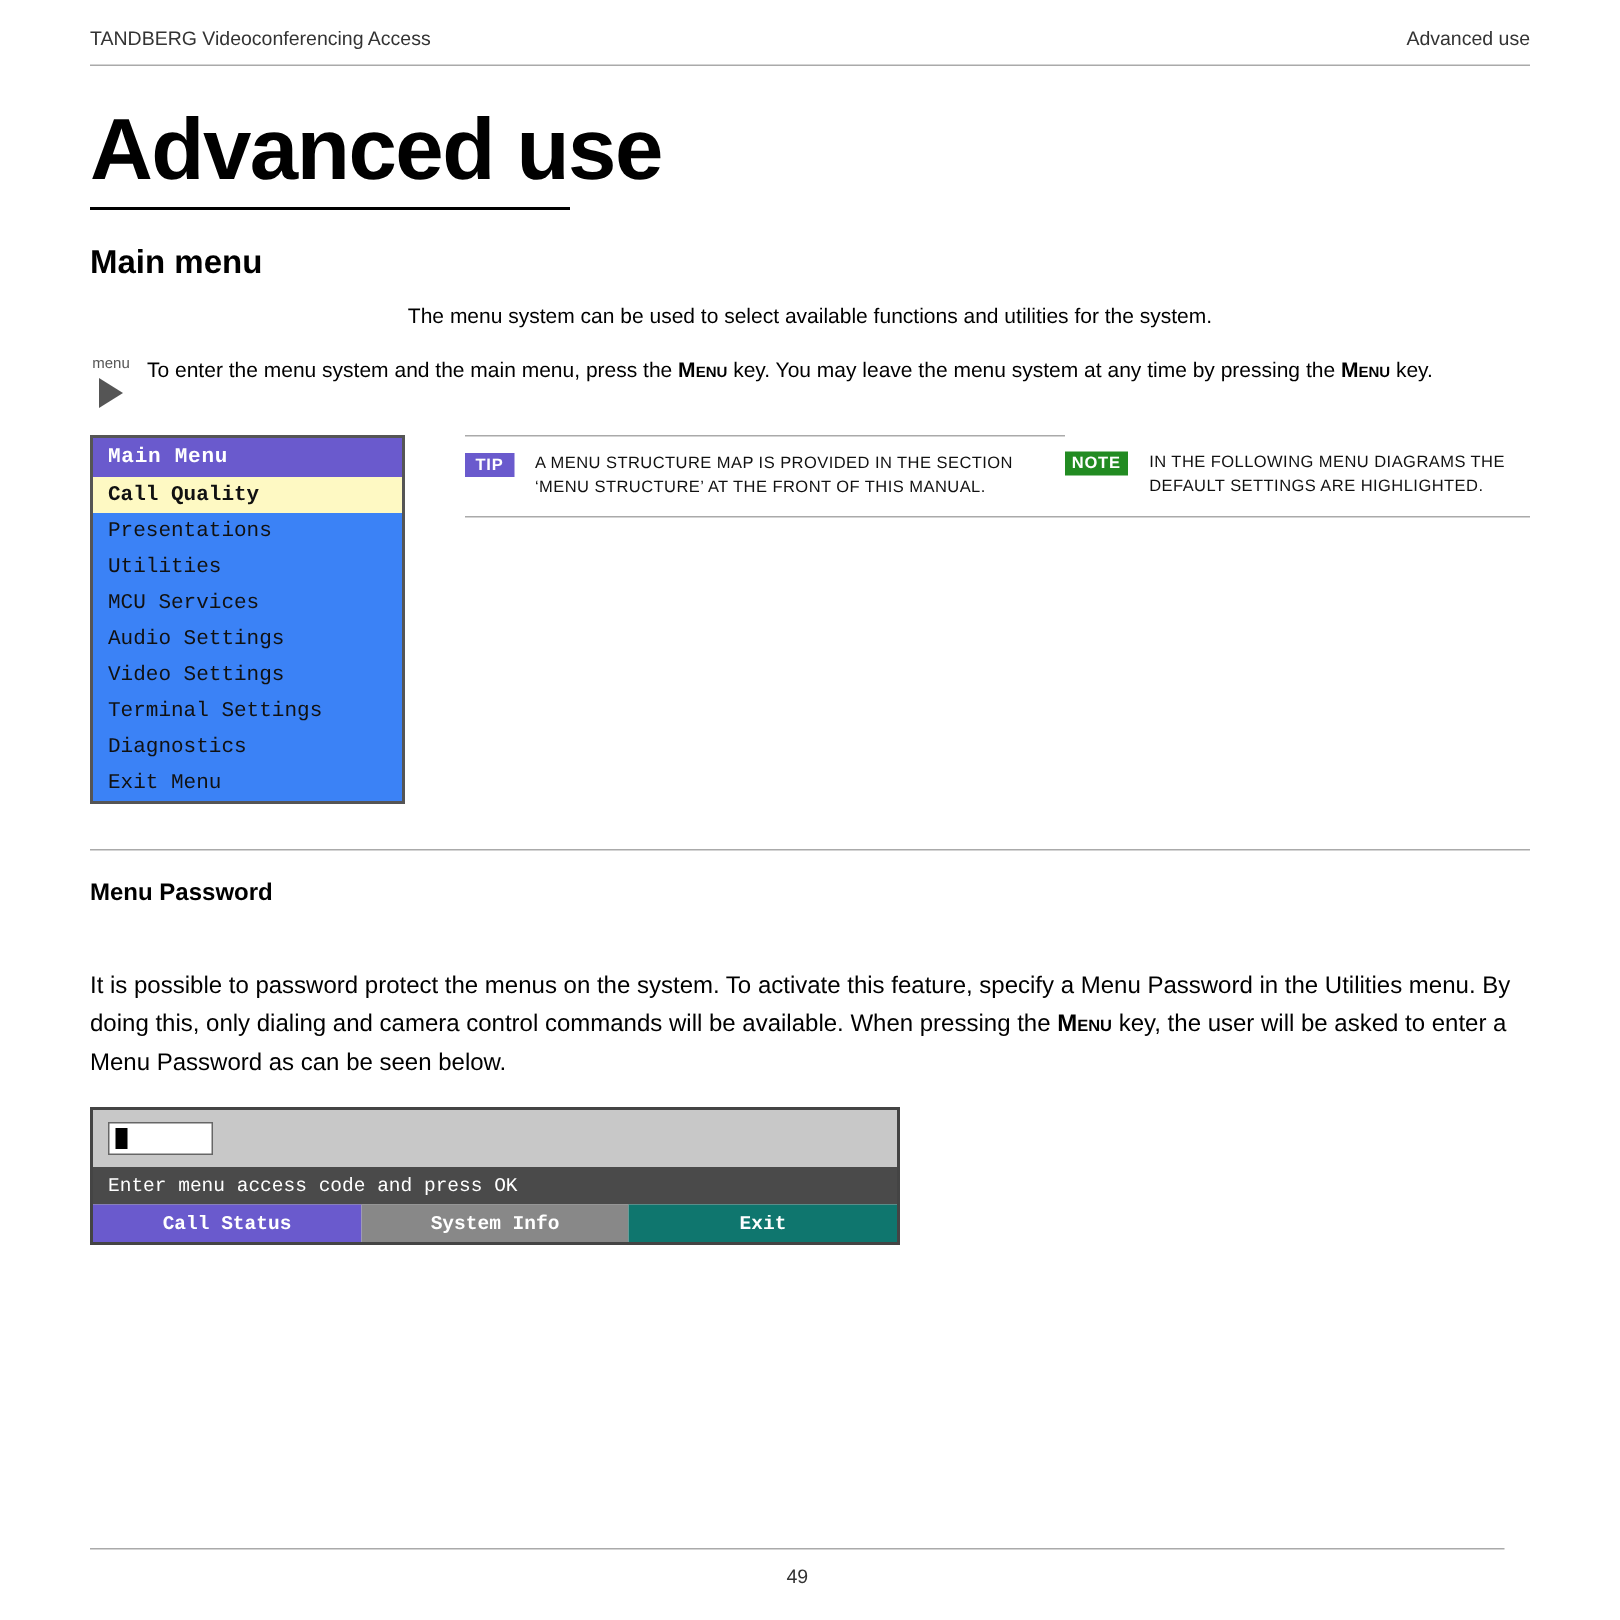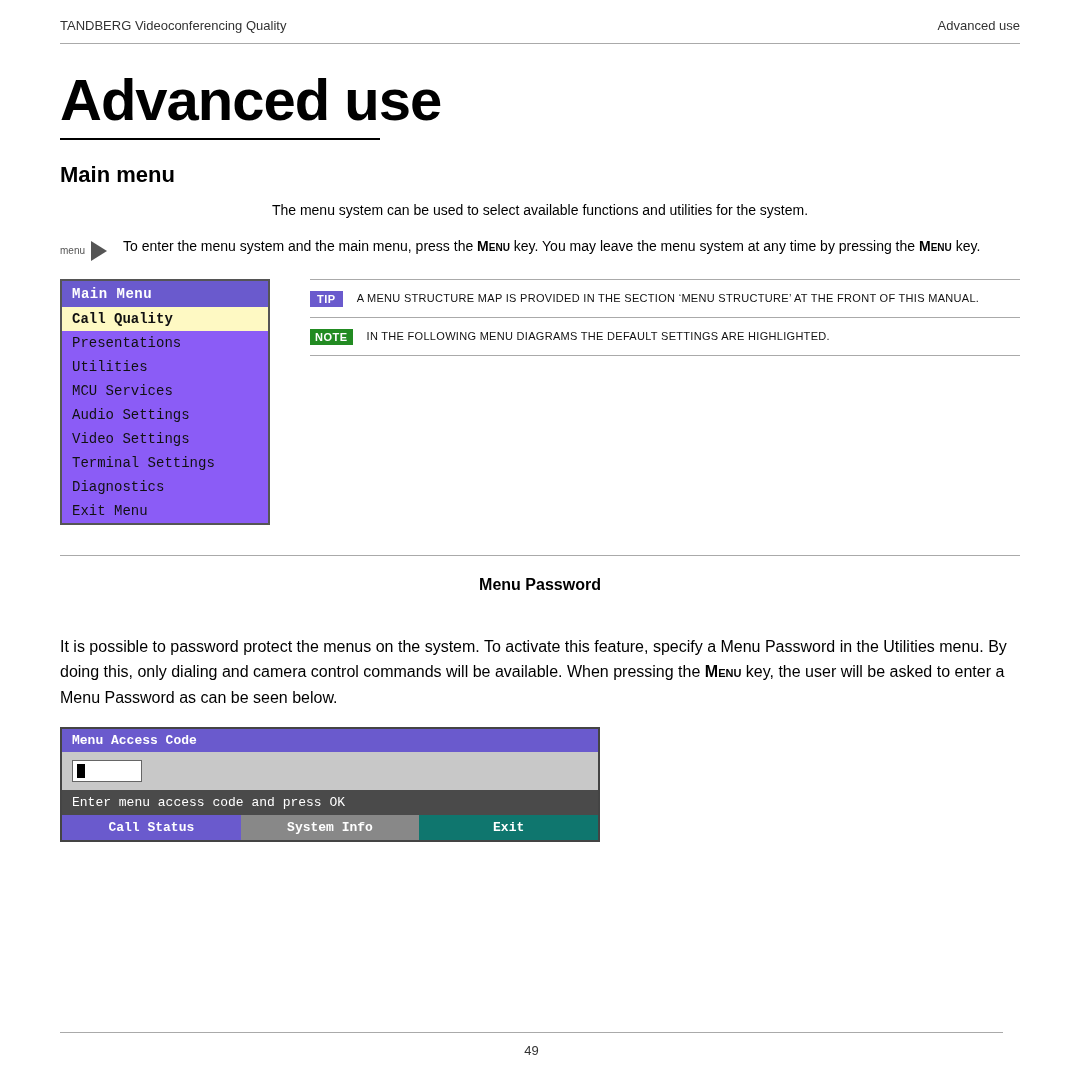--- a/index.html
+++ b/index.html
@@ -83,32 +83,31 @@
       font-weight: 700;
       padding: 5px 10px;
       font-family: 'Courier New', monospace;
       letter-spacing: 0.5px;
     }
     .menu-box-item {
       padding: 4px 10px;
       font-size: 14px;
       font-family: 'Courier New', monospace;
       color: #111;
-      background: #8b5cf6;
+      background: #3b82f6;
       border-bottom: none;
     }
     .menu-box-item.selected {
       background: #fef9c3;
       font-weight: bold;
     }
     
     .tip-note-area {
       flex: 1;
       display: flex;
-      flex-direction: column;
       gap: 0;
     }
     .tip-box {
       border-top: 1.5px solid #aaa;
       border-bottom: 1.5px solid #aaa;
       padding: 10px 0 10px 0;
       display: flex;
       align-items: flex-start;
       gap: 14px;
       margin-bottom: 0;
@@ -151,21 +150,20 @@
     .divider {
       border: none;
       border-top: 1px solid #aaa;
       margin: 30px 0 20px 0;
     }
     
     .subsection-heading {
       font-size: 16px;
       font-weight: 700;
       margin-bottom: 10px;
-      text-align: center;
     }
     .subsection-text {
       font-size: 16px;
       line-height: 1.6;
       margin-bottom: 16px;
       margin-top: 40px;
     }
     
     .access-code-box {
       width: 540px;
@@ -245,32 +243,32 @@
       padding-top: 10px;
       margin: 0 60px;
     }
   </style>
 </head>
 <body>
 
 <div class="page">
 
   <div class="header">
-    <span>TANDBERG Videoconferencing Quality</span>
+    <span>TANDBERG Videoconferencing Access</span>
     <span>Advanced use</span>
   </div>
 
   <div class="page-title">Advanced use</div>
   <div class="title-underline"></div>
 
   <div class="section-heading">Main menu</div>
   <div class="section-text">The menu system can be used to select available functions and utilities for the system.</div>
 
   <div class="menu-icon-row">
-    <div style="display:flex;align-items:center;margin-right:10px;margin-top:2px;">
+    <div style="display:flex;flex-direction:column;align-items:center;margin-right:10px;margin-top:2px;">
       <span style="font-size:10px;color:#555;">menu</span>
 
       <svg width="28" height="28" viewBox="0 0 28 28">
         <polygon points="6,4 22,14 6,24" fill="#555"></polygon>
       </svg>
     </div>
     <div class="menu-icon-text">
       <span>To enter the menu system and the main menu, press the </span><strong>M<span style="font-variant:small-caps;">enu</span></strong><span> key. You may leave the menu system at any time by pressing the </span><strong>M<span style="font-variant:small-caps;">enu</span></strong><span> key.</span>
     </div>
   </div>
@@ -304,21 +302,20 @@
   </div>
 
   <hr class="divider">
 
   <div class="subsection-heading">Menu Password</div>
   <div class="subsection-text">
     <span>It is possible to password protect the menus on the system. To activate this feature, specify a Menu Password in the Utilities menu. By doing this, only dialing and camera control commands will be available. When pressing the </span><strong>M<span style="font-variant:small-caps;">enu</span></strong><span> key, the user will be asked to enter a Menu Password as can be seen below.</span>
   </div>
 
   <div class="access-code-box">
-    <div class="access-code-title">Menu Access Code</div>
     <div class="access-code-input-row">
       <div class="access-code-input">
         <span class="cursor"></span>
       </div>
     </div>
     <div class="access-code-prompt">Enter menu access code and press OK</div>
     <div class="access-code-buttons">
       <div class="access-btn active">Call Status</div>
       <div class="access-btn inactive">System Info</div>
       <div class="access-btn exit">Exit</div>

